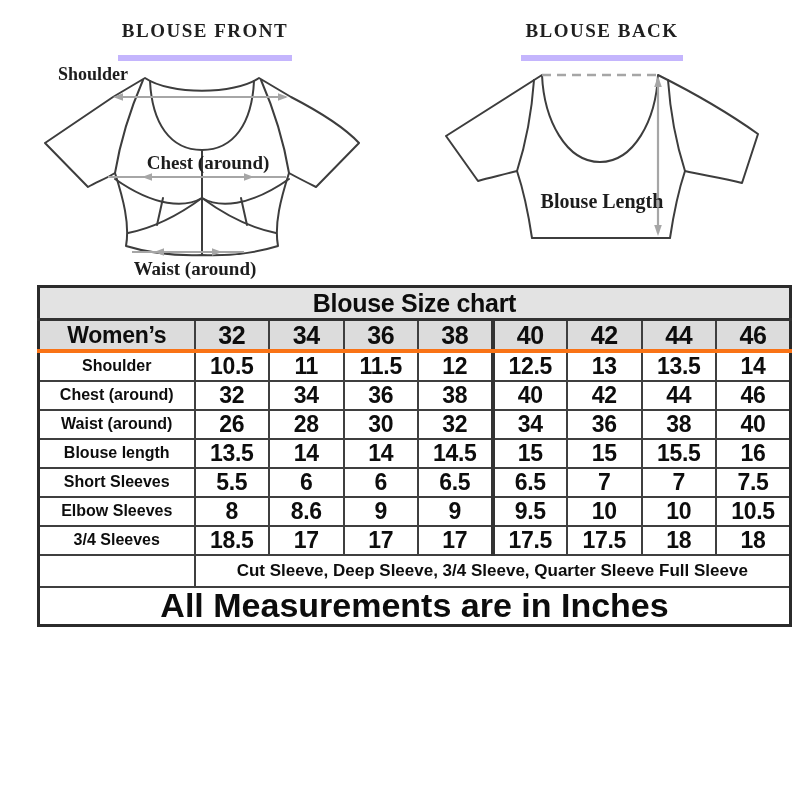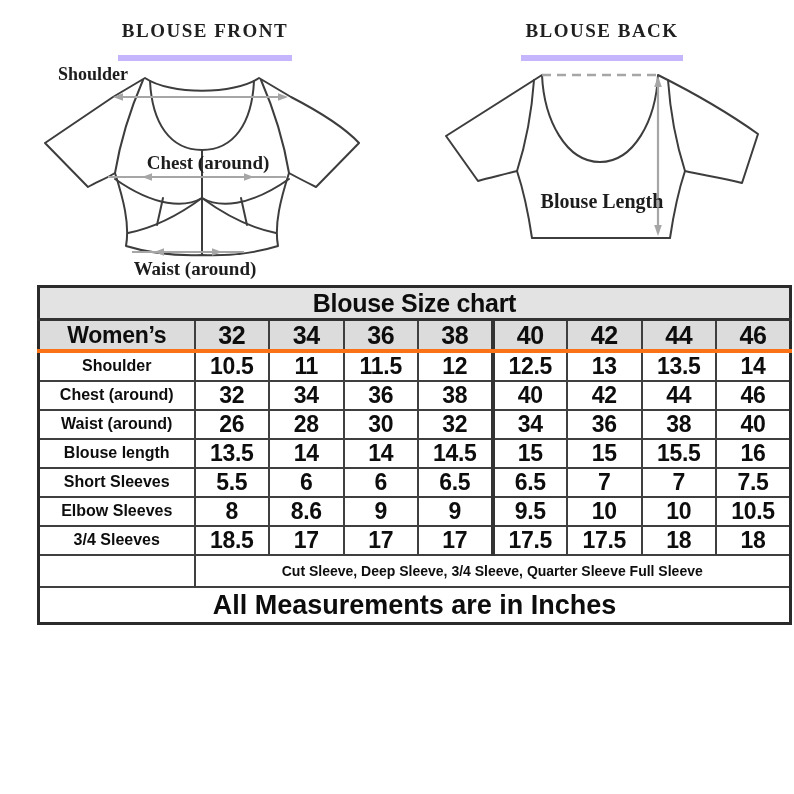--- a/index.html
+++ b/index.html
@@ -37,22 +37,22 @@
     text-align:center;vertical-align:middle;padding:0;
     font-weight:bold;color:var(--text,#0d0d0d);line-height:1.05;
     letter-spacing:-0.3px;overflow:hidden;white-space:nowrap;
   }
   tr.title-row td{background:var(--title_bg,#e3e3e3);font-size:25px;height:30px;border-bottom:3px solid #333;}
   tr.size-row td{background:var(--size_bg,#dcdcdc);font-size:25px;height:28px;border-bottom:4px solid #f97316;}
   tr.size-row td.rowlabel{font-size:23px;}
   tbody.data-rows td{background:#ffffff;font-size:23px;height:27px;}
   tbody.data-rows td.rowlabel{font-size:16px;letter-spacing:0;}
   tr.size-row td:nth-child(6),tbody.data-rows td:nth-child(6){border-left:4px solid #333;}
-  tr.note-row td{background:#ffffff;font-size:14px;height:30px;letter-spacing:0;}
-  tr.banner-row td{background:#ffffff;font-size:27px;height:34px;letter-spacing:0;}
+  tr.note-row td{background:#ffffff;font-size:17px;height:30px;letter-spacing:0;}
+  tr.banner-row td{background:#ffffff;font-size:34px;height:34px;letter-spacing:0;}
 </style>
 </head>
 <body>
 
 <div class="diagram-title" id="front-title">
   <span class="u">BLOUSE FRONT</span>
 </div>
 <div class="diagram-title" id="back-title">
   <span class="u">BLOUSE BACK</span>
 </div>

